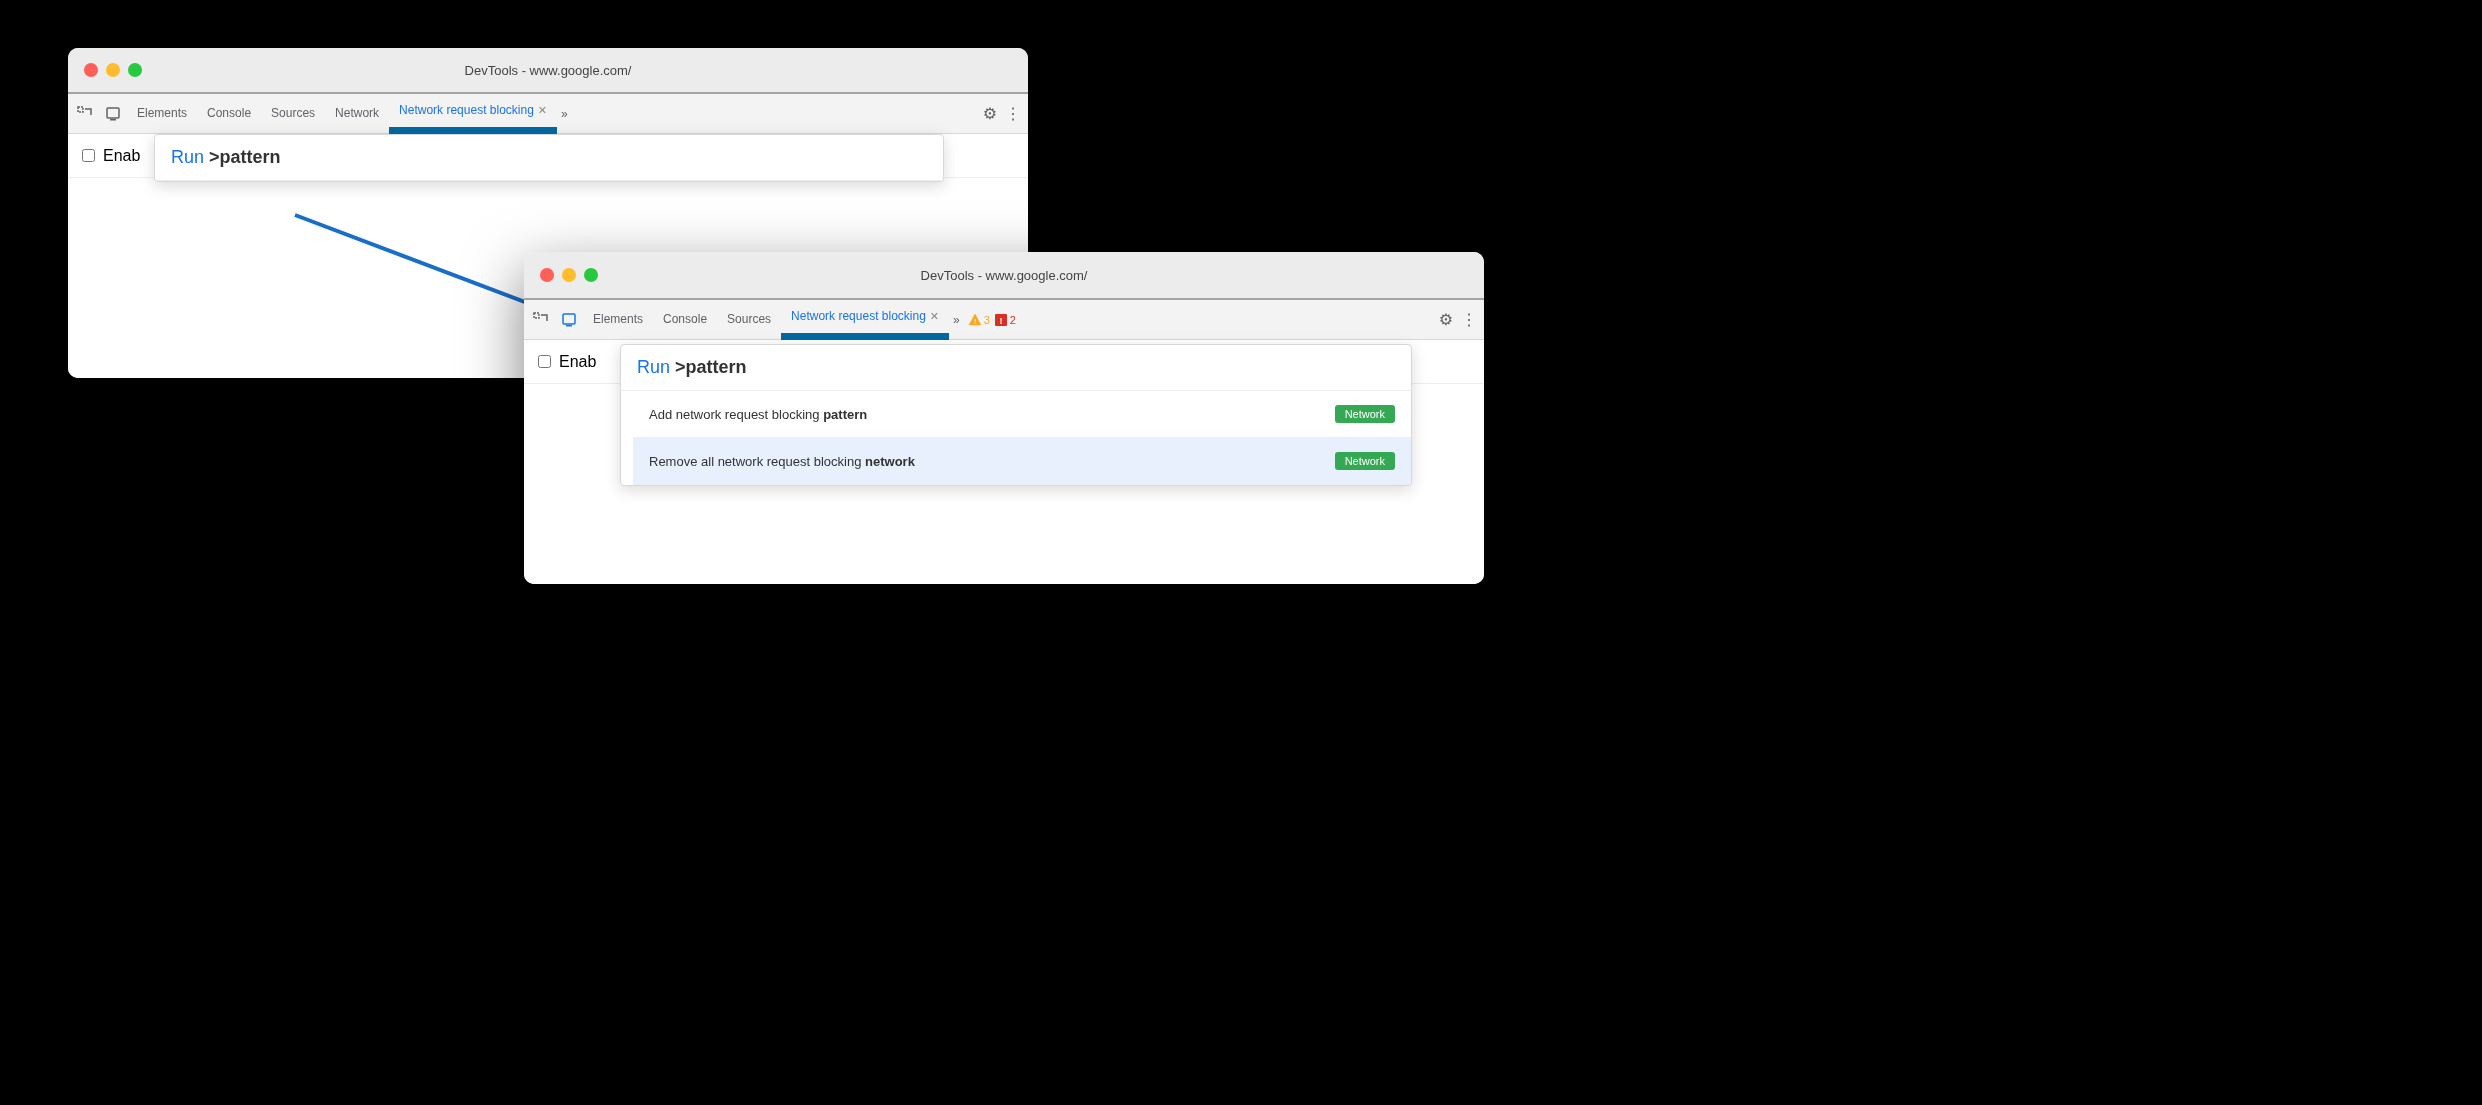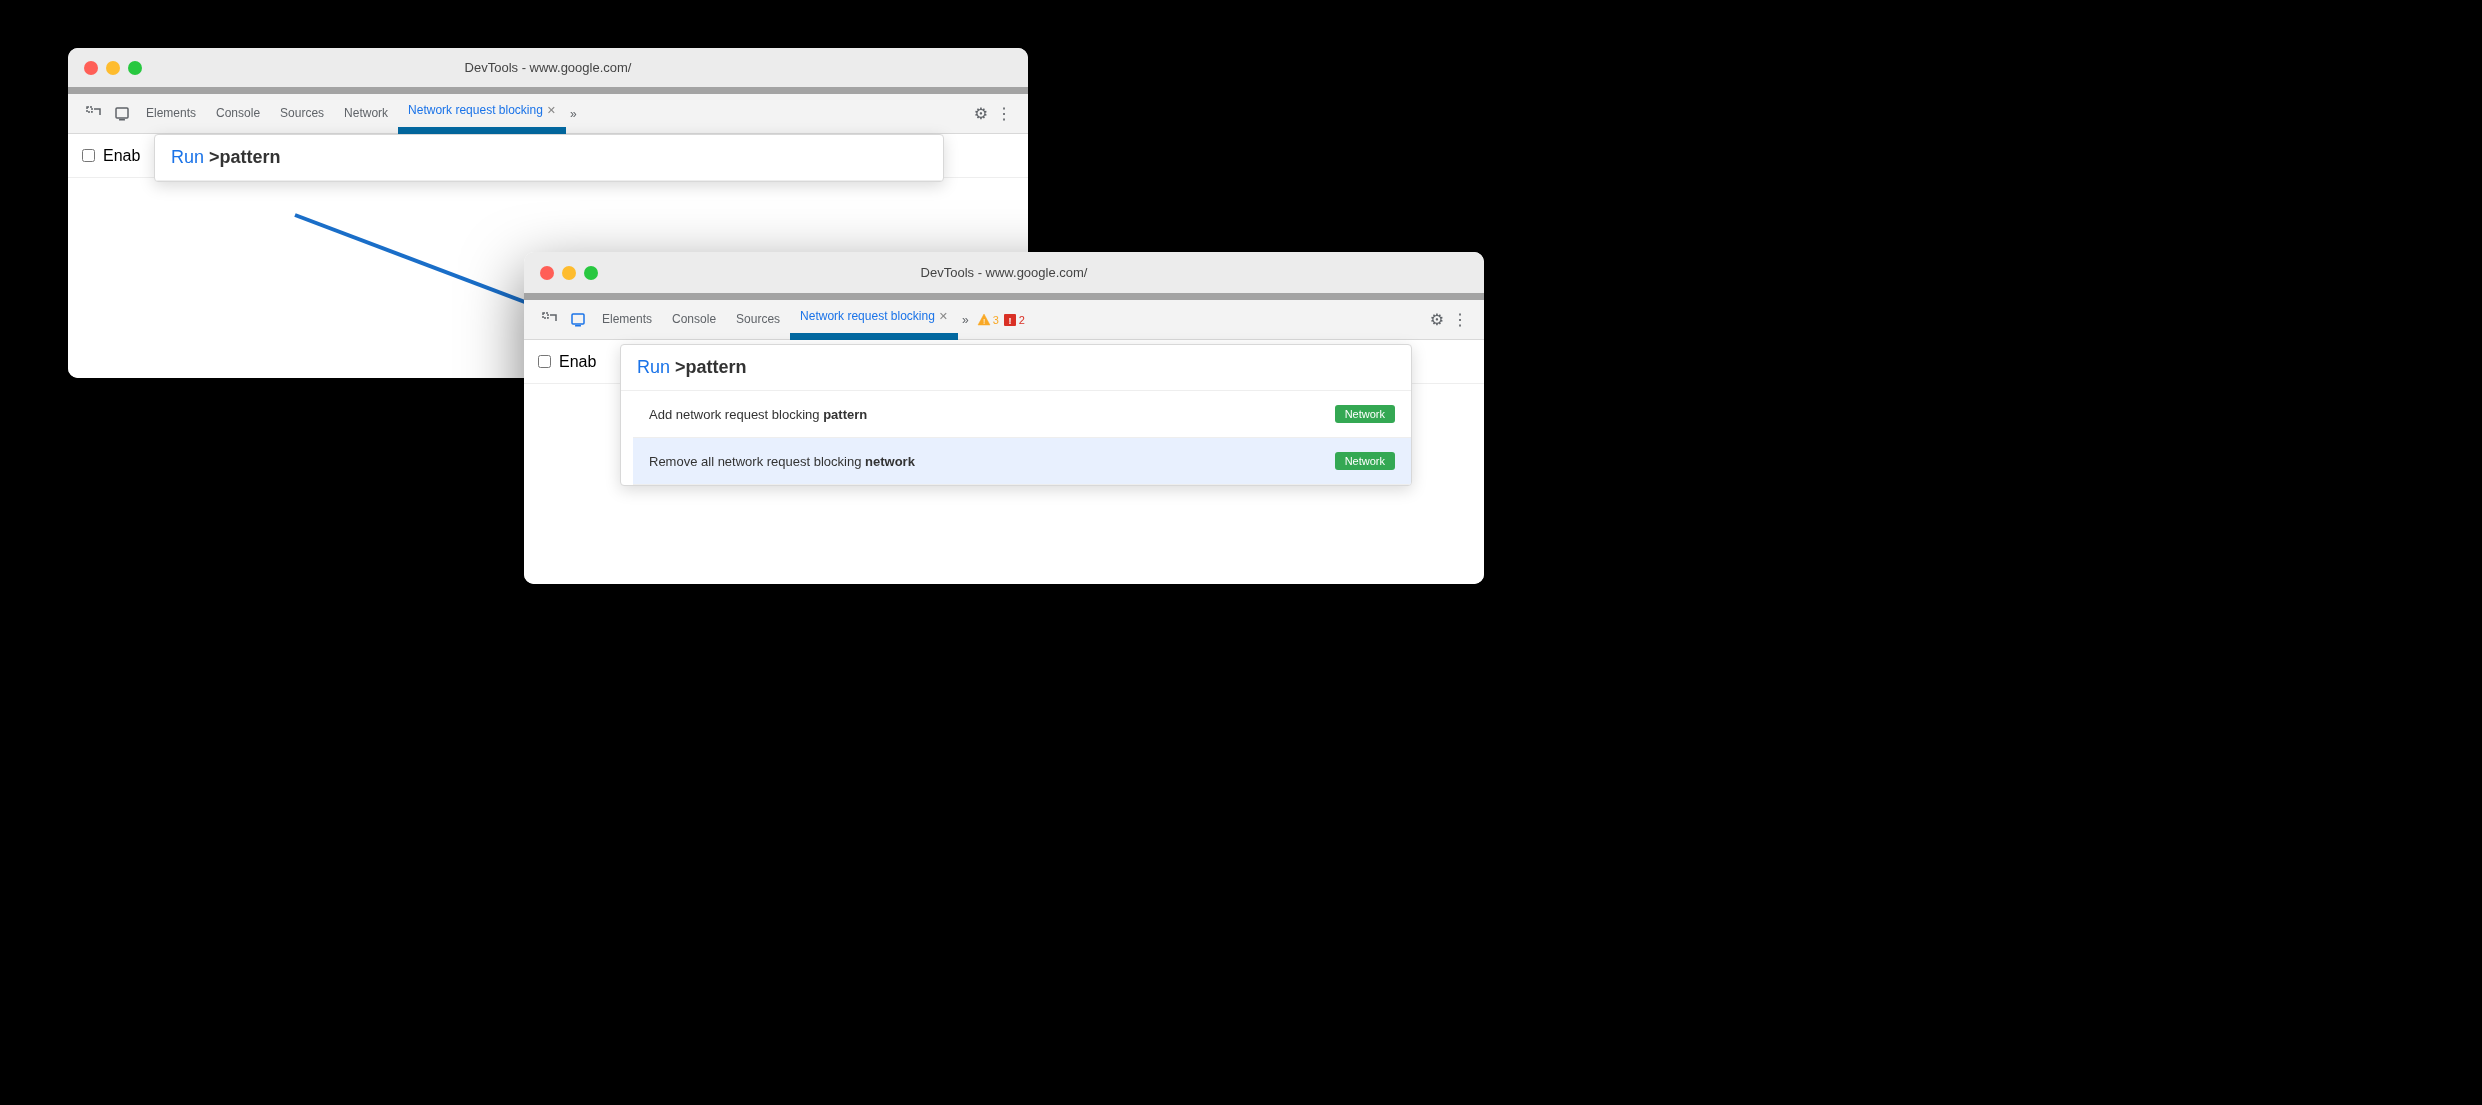--- a/index.html
+++ b/index.html
@@ -20,21 +20,21 @@
       overflow: hidden;
       box-shadow: 0 20px 60px rgba(0,0,0,0.5);
     }
 
     .window-titlebar {
       background: #ececec;
       height: 48px;
       display: flex;
       align-items: center;
       padding: 0 16px;
-      border-bottom: 7px solid #a3a3a3;
+      border-bottom: 2px solid #a3a3a3;
       position: relative;
     }
 
     .traffic-lights {
       display: flex;
       gap: 8px;
       align-items: center;
     }
 
     .traffic-light {
@@ -56,21 +56,21 @@
       font-weight: 500;
       white-space: nowrap;
     }
 
     
     .devtools-toolbar {
       background: #f3f3f3;
       height: 40px;
       display: flex;
       align-items: center;
-      padding: 0 12px;
+      padding: 0 3px;
       border-bottom: 1px solid #d8d8d8;
       gap: 0;
     }
 
     .toolbar-icon-btn {
       width: 28px;
       height: 28px;
       display: flex;
       align-items: center;
       justify-content: center;

